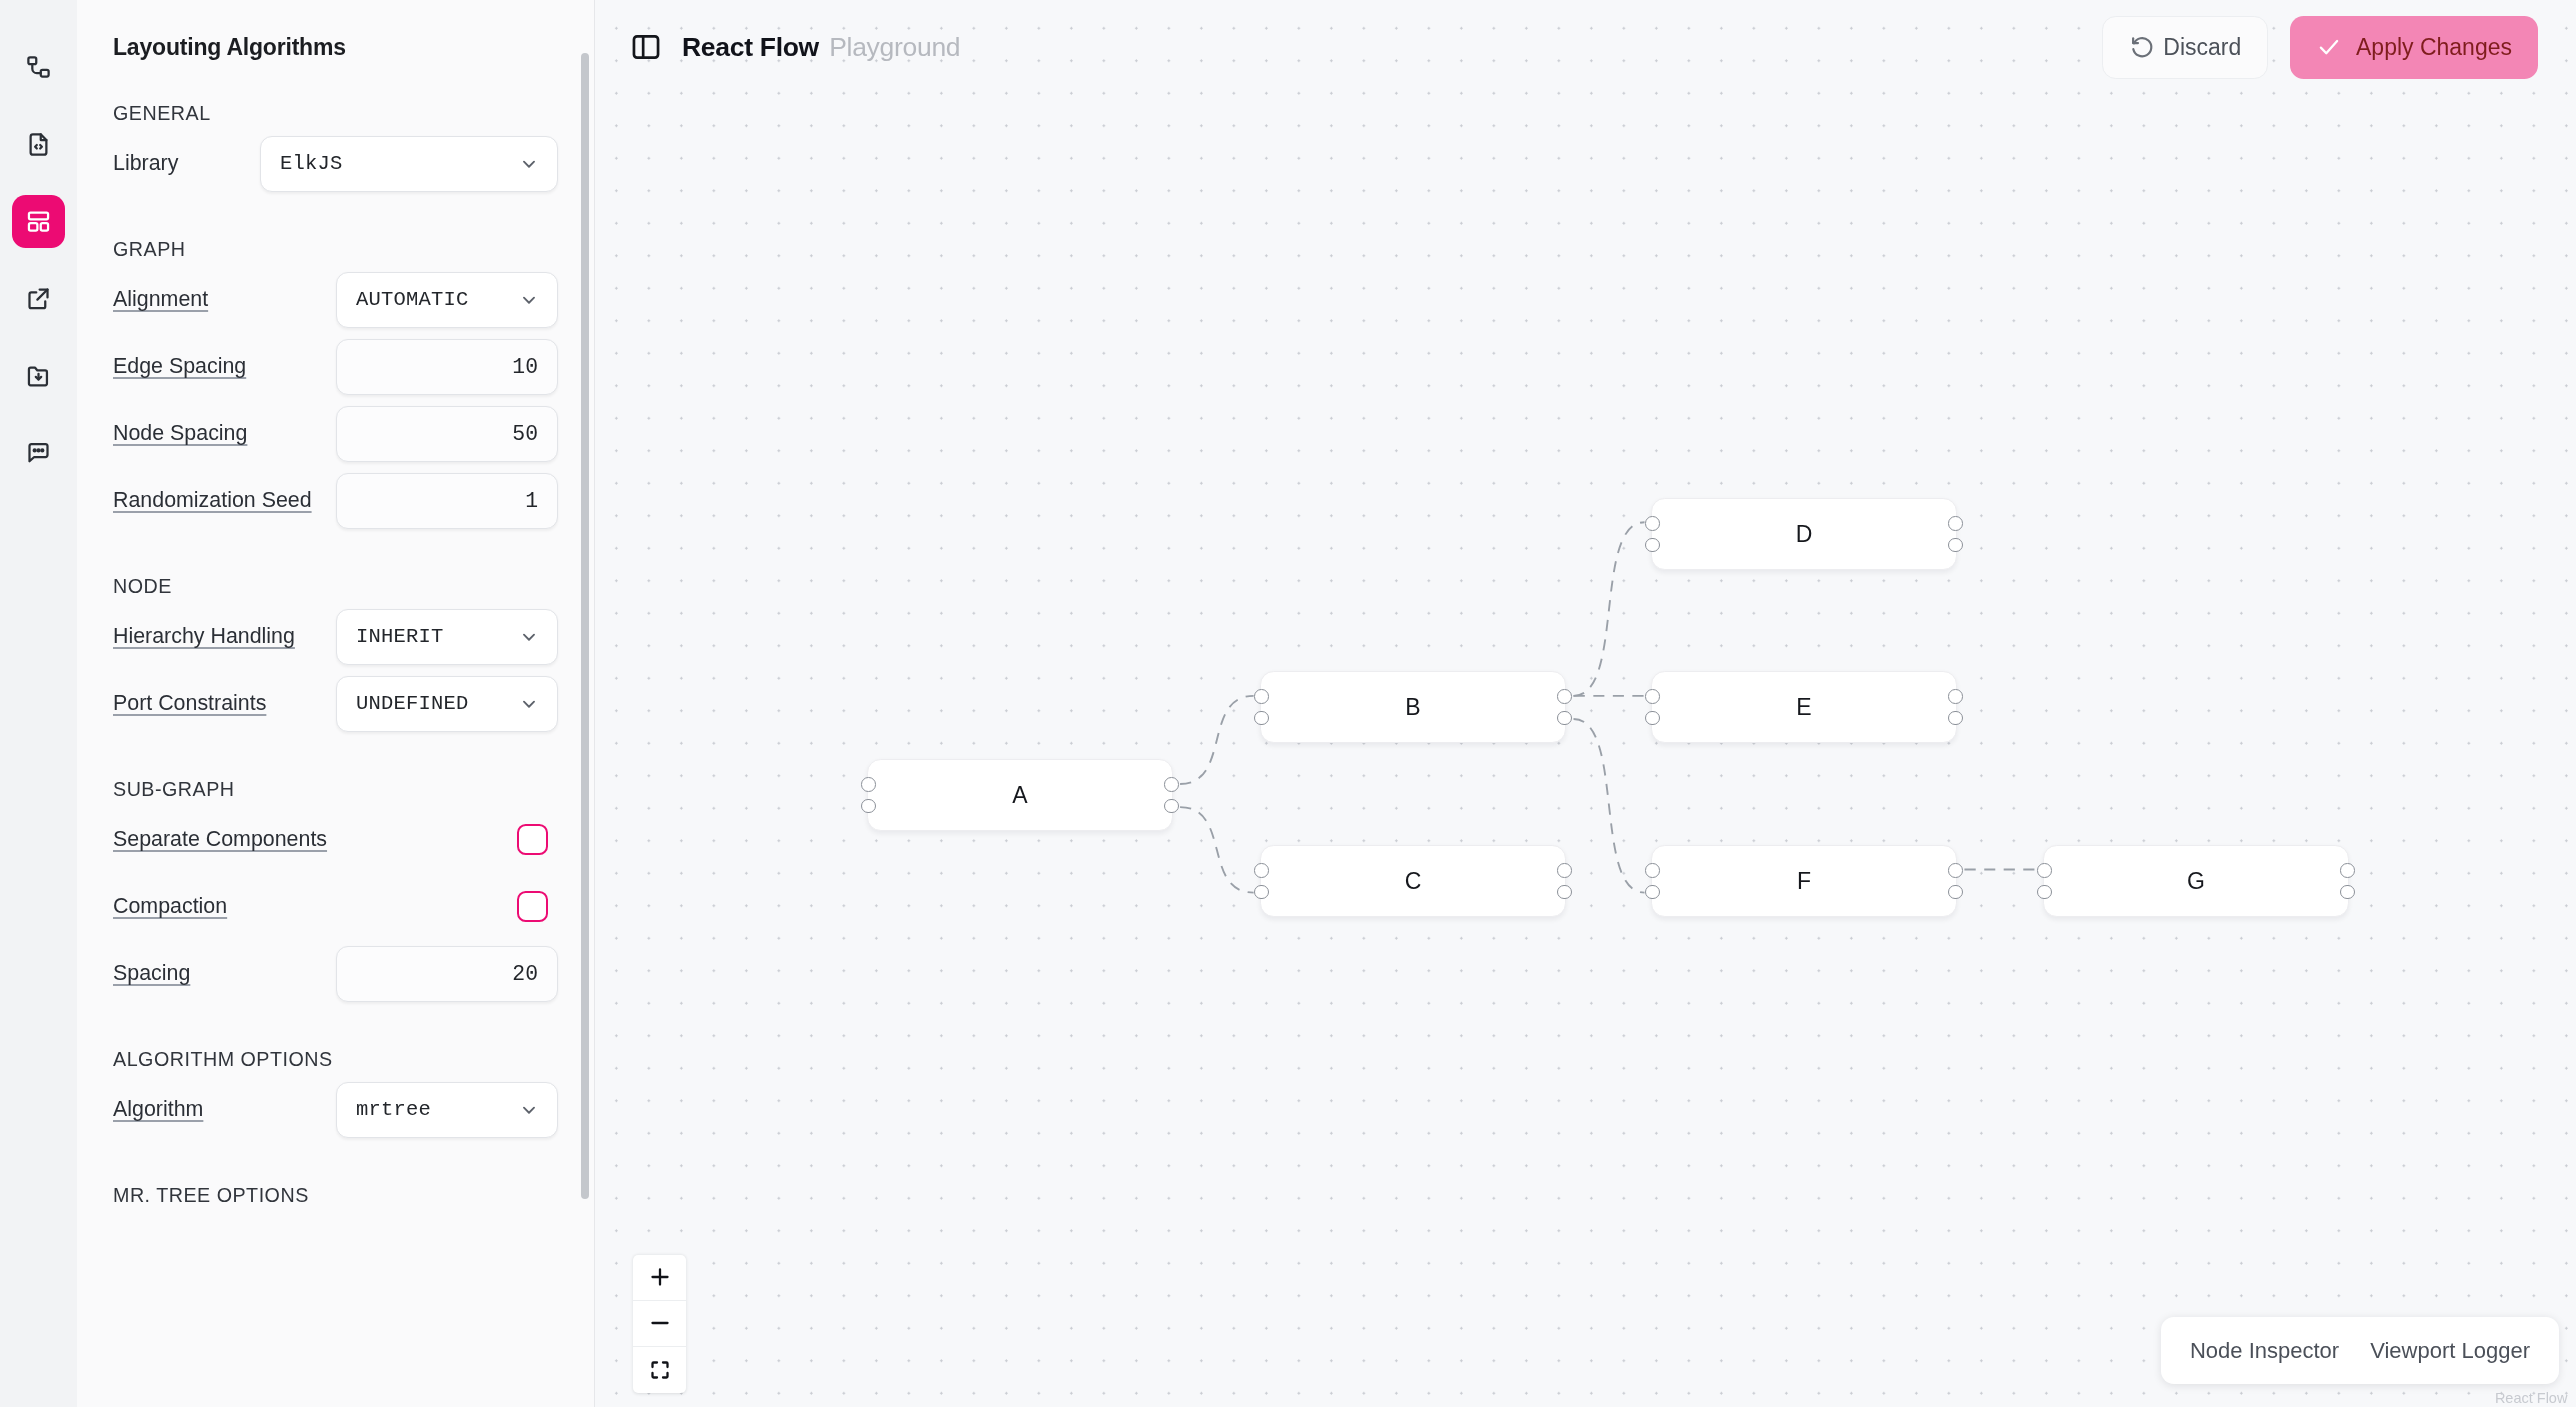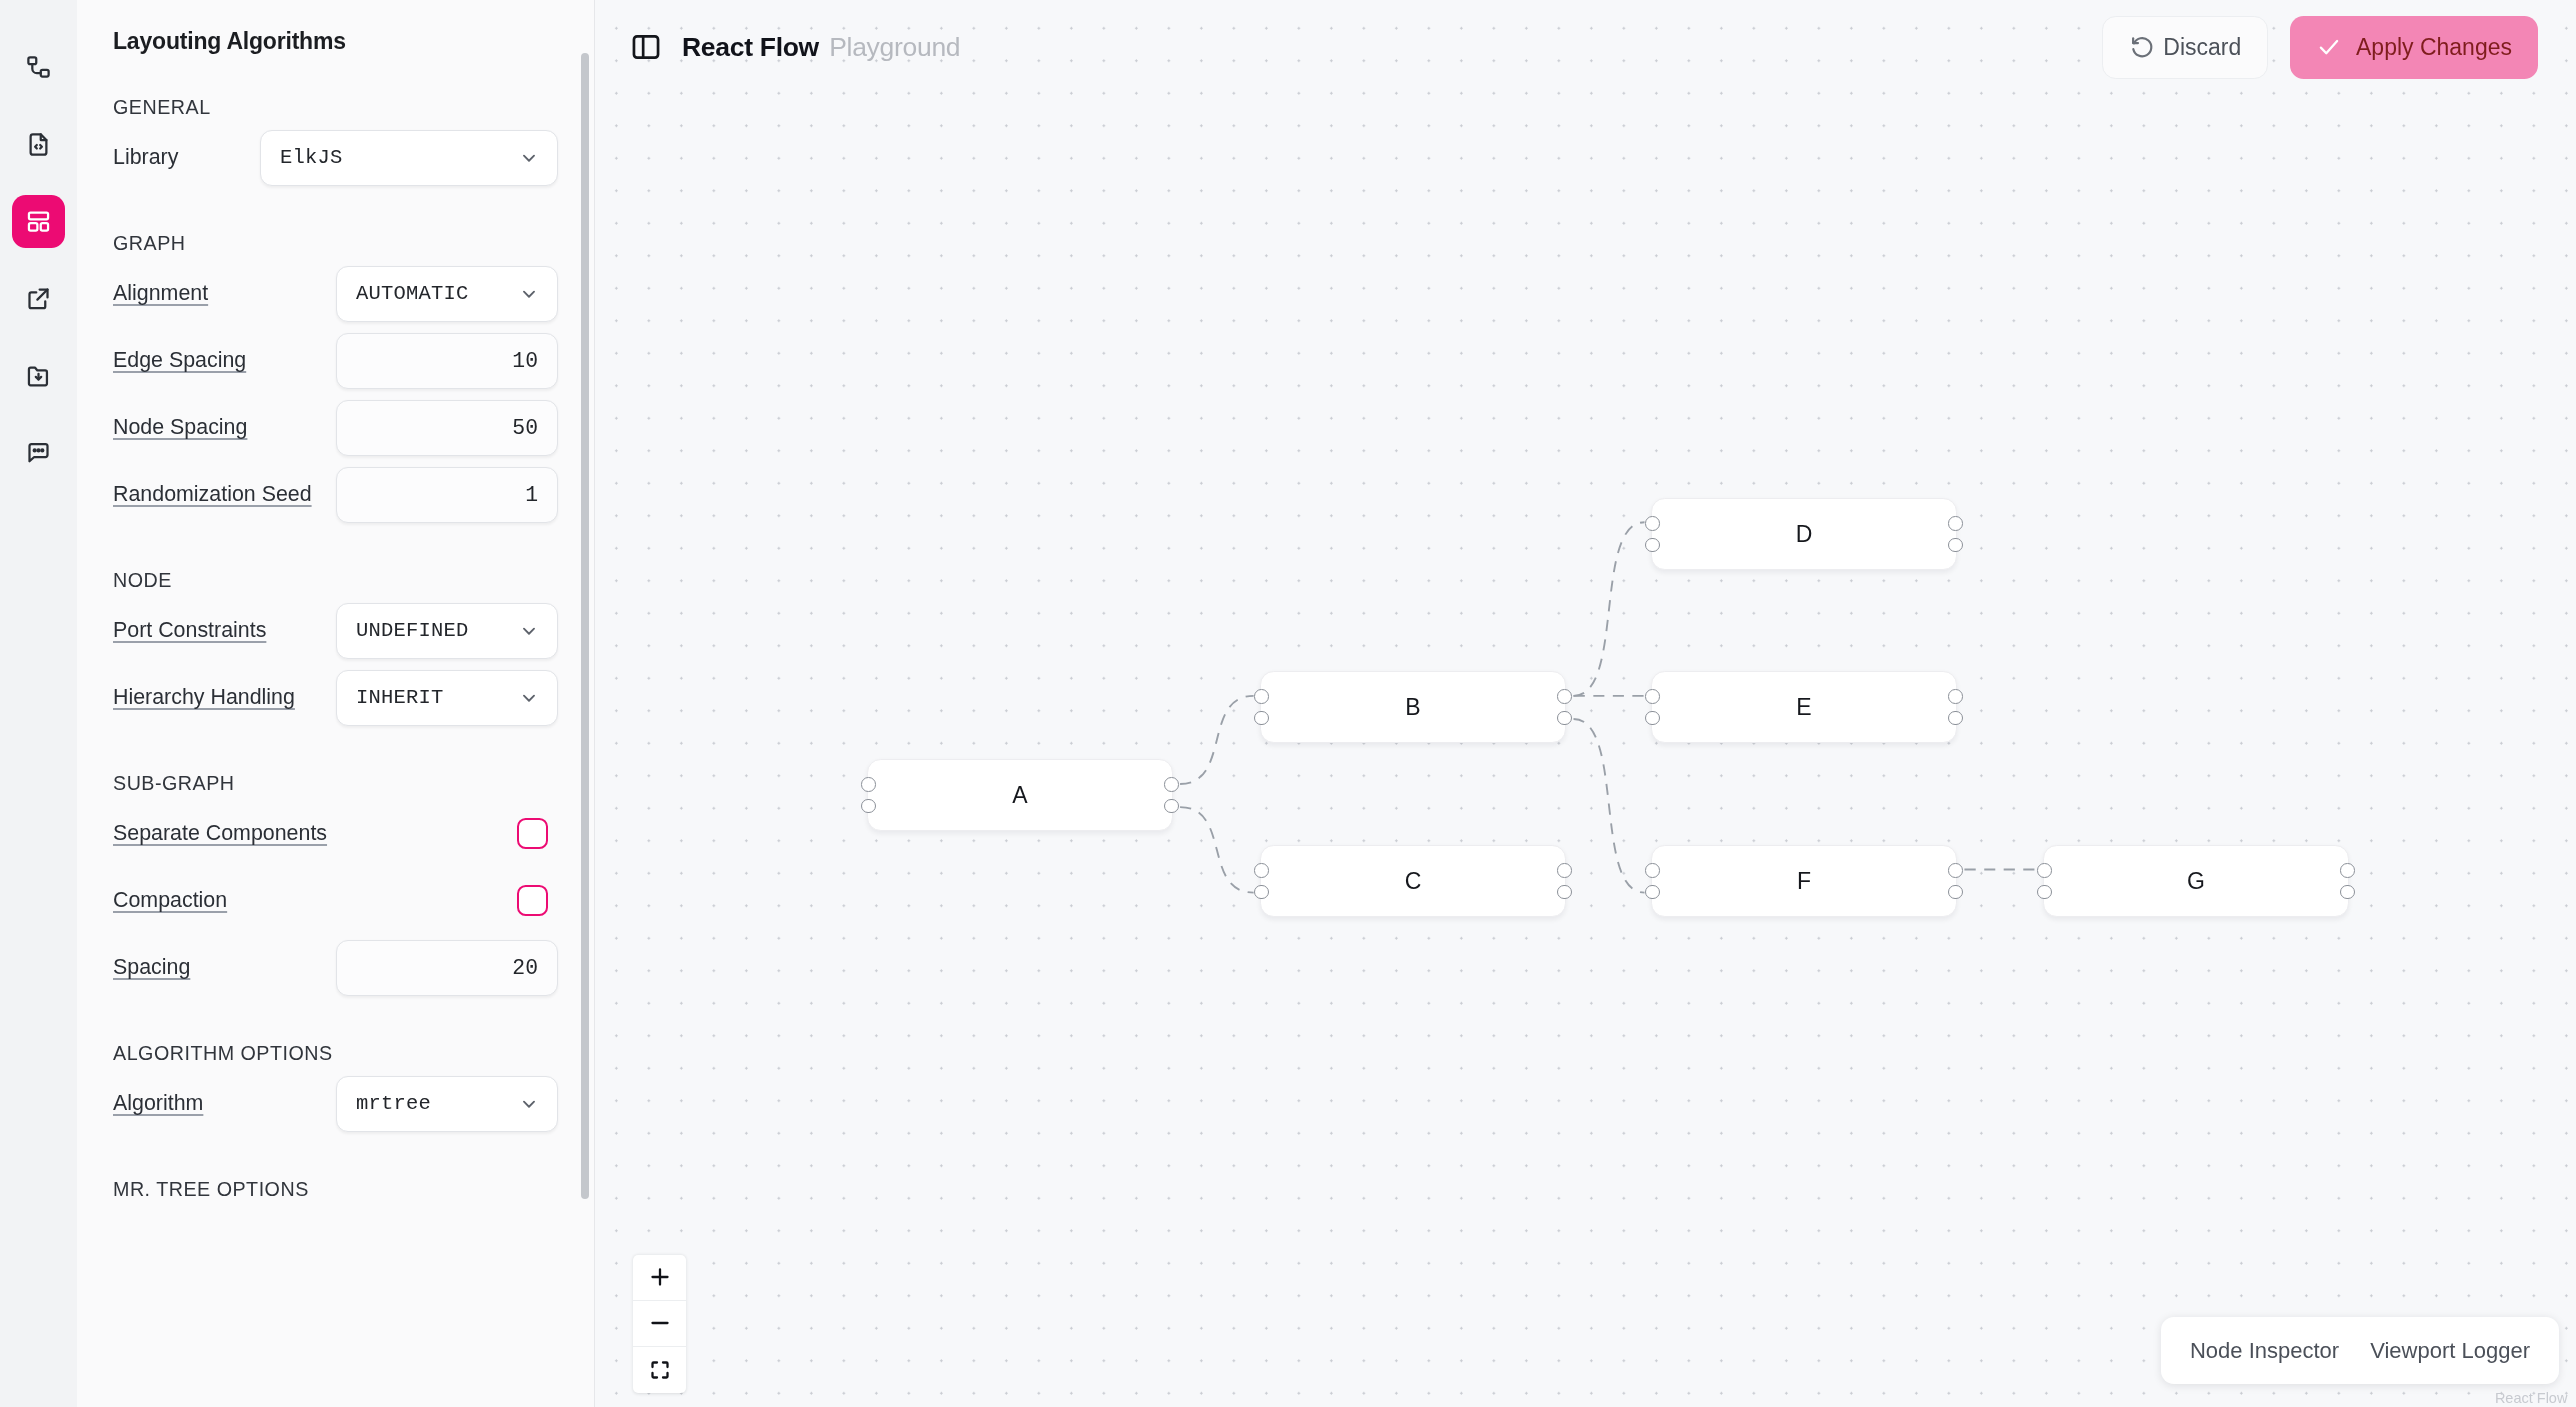--- a/index.html
+++ b/index.html
@@ -31,21 +31,21 @@
   .rail-btn.active svg * { stroke: #ffffff; }
 
   
   .panel {
     width: 518px; height: 1408px; flex: 0 0 518px;
     background: #fafafb;
     border-right: 0.9px solid #e6e7ea;
     position: relative;
     overflow: hidden;
   }
-  .panel-inner { padding: 6px 36px 0 36px; }
+  .panel-inner { padding: 12px 36px 0 36px; }
   .panel-title {
     font-size: 23px; font-weight: bold; color: #1b1d21;
     padding: 22px 0 0 0; letter-spacing: -0.2px;
   }
   .section-head {
     font-size: 19.7px; color: #31353c; letter-spacing: 0.5px;
     margin-top: 41px; margin-bottom: 5.1px; white-space: nowrap;
   }
   .row {
     display: flex; align-items: center; justify-content: space-between;
@@ -275,34 +275,34 @@
             </div>
           </div>
           <div class="row">
             <div class="row-label">Randomization Seed</div>
             <div class="control number">
               <span class="num-value">1</span>
             </div>
           </div>
           <div class="section-head">NODE</div>
           <div class="row">
-            <div class="row-label">Port Constraints</div>
+            <div class="row-label">Hierarchy Handling</div>
             <div class="control select">
-              <span class="select-value">UNDEFINED</span>
+              <span class="select-value">INHERIT</span>
               <span class="chev">
                 <svg viewBox="0 0 24 24" fill="none" stroke="#5d626b" stroke-width="2" stroke-linecap="round" stroke-linejoin="round">
                   <path d="m6.5 9.5 5.5 5.5 5.5-5.5"></path>
                 </svg>
               </span>
             </div>
           </div>
           <div class="row">
-            <div class="row-label">Hierarchy Handling</div>
+            <div class="row-label">Port Constraints</div>
             <div class="control select">
-              <span class="select-value">INHERIT</span>
+              <span class="select-value">UNDEFINED</span>
               <span class="chev">
                 <svg viewBox="0 0 24 24" fill="none" stroke="#5d626b" stroke-width="2" stroke-linecap="round" stroke-linejoin="round">
                   <path d="m6.5 9.5 5.5 5.5 5.5-5.5"></path>
                 </svg>
               </span>
             </div>
           </div>
           <div class="section-head">SUB-GRAPH</div>
           <div class="row">
             <div class="row-label">Separate Components</div>

